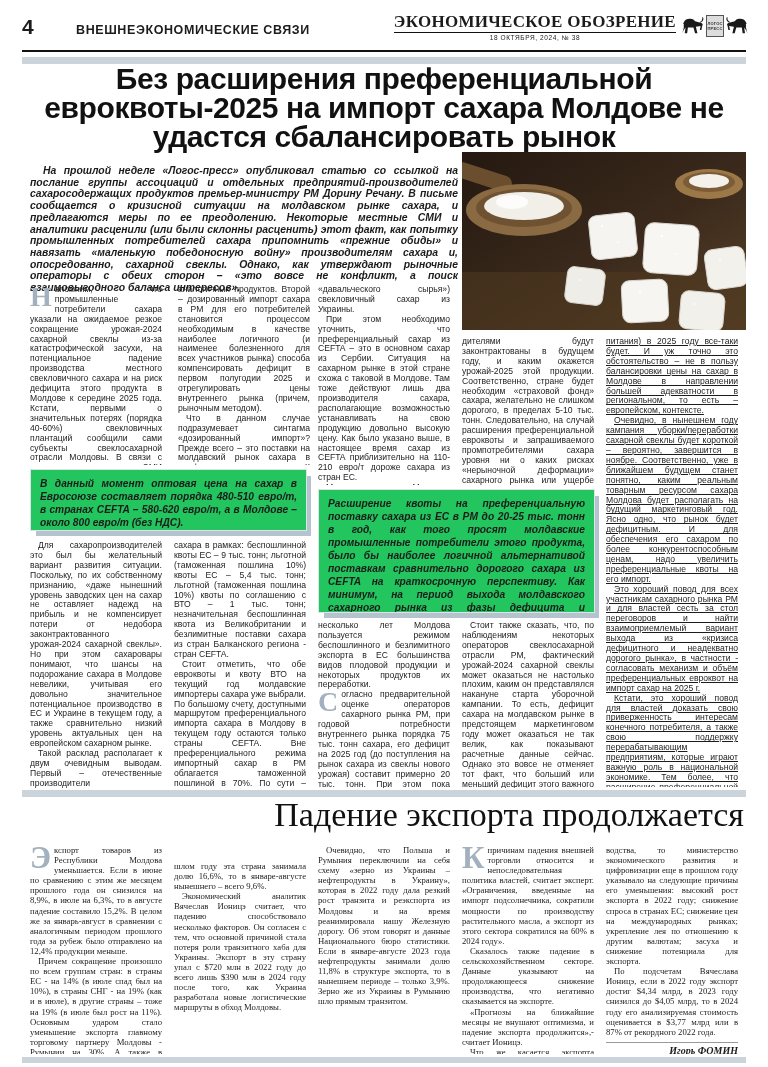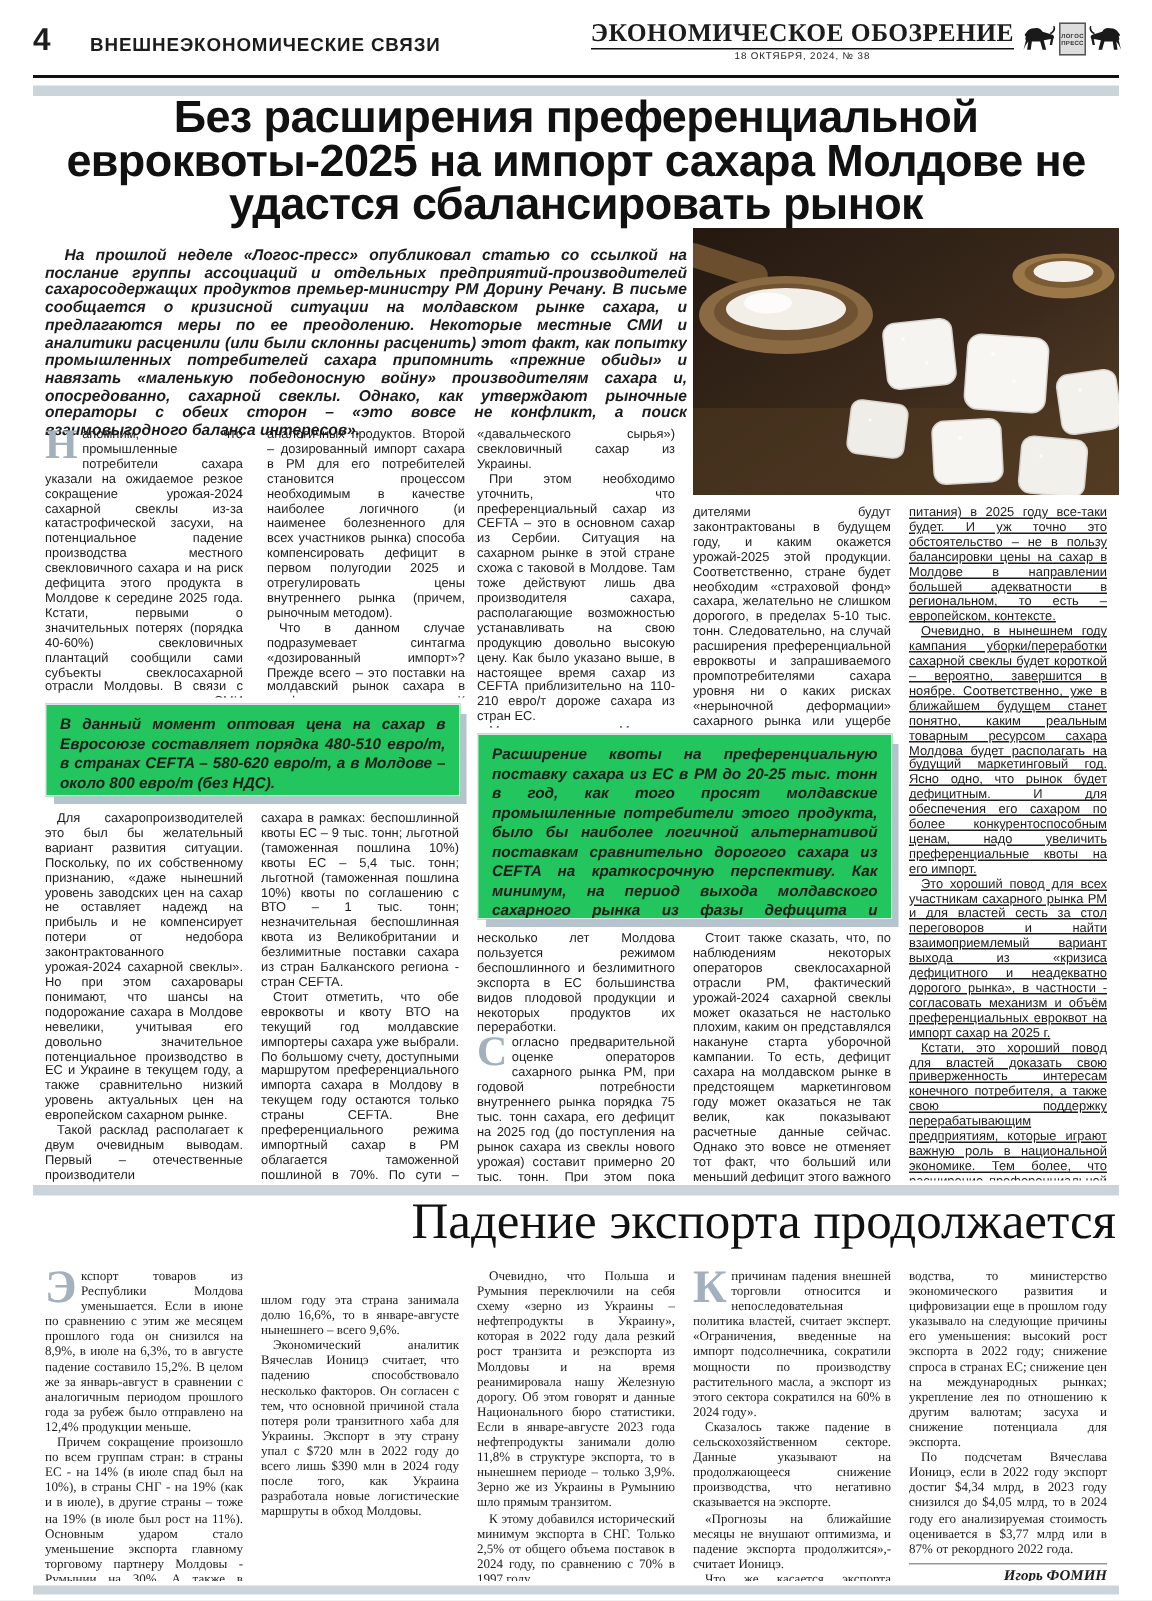--- a/index.html
+++ b/index.html
@@ -1,20 +1,20 @@
 <!DOCTYPE html>
 <html><head>
 <meta charset="utf-8">
 <style>
   html,body{margin:0;padding:0;background:#e8e8e8;}
   .page{position:relative;width:768px;height:1067px;background:#ffffff;margin:0 auto;overflow:hidden;
         font-family:"Liberation Sans",sans-serif;color:#1c1c1c;}
   
   .pnum{position:absolute;top:16px;left:22px;font:bold 21px/22px "Liberation Sans",sans-serif;}
-  .section{position:absolute;top:23px;left:60px;font:bold 12.5px/14px "Liberation Sans",sans-serif;letter-spacing:.6px;}
+  .section{position:absolute;top:23px;left:76px;font:bold 12.5px/14px "Liberation Sans",sans-serif;letter-spacing:.6px;}
   .mast{position:absolute;top:13px;right:92px;text-align:right;}
   .mast-title{font:bold 17px/18px "Liberation Serif",serif;letter-spacing:.3px;white-space:nowrap;}
   .mast-issue{border-top:1px solid #111;margin-top:1px;padding-top:1px;
               font:6.5px/8px "Liberation Sans",sans-serif;letter-spacing:.6px;text-align:center;}
   .logo{position:absolute;top:11px;right:18px;width:70px;height:30px;display:flex;align-items:center;gap:2px;}
   .logo-block{width:18px;height:20px;border:1px solid #555;background:#ddd;display:flex;flex-direction:column;
               align-items:center;justify-content:center;}
   .logo-block span{font:bold 4px/5px "Liberation Sans",sans-serif;color:#333;letter-spacing:.2px;}
   .rule{position:absolute;top:50px;left:22px;right:22px;height:2px;background:#111;}
   .band{position:absolute;left:22px;right:22px;background:#ccd4db;}
@@ -185,21 +185,20 @@
       <div class="frag d1">
         <p class="bp ni"><span class="dc">Э</span><span>кспорт товаров из Республики Молдова уменьшается. Если в июне по сравнению с этим же месяцем прошлого года он снизился на 8,9%, в июле на 6,3%, то в августе падение составило 15,2%. В целом же за январь-август в сравнении с аналогичным периодом прошлого года за рубеж было отправлено на 12,4% продукции меньше.</span></p>
         <p class="bp">Причем сокращение произошло по всем группам стран: в страны ЕС - на 14% (в июле спад был на 10%), в страны СНГ - на 19% (как и в июле), в другие страны – тоже на 19% (в июле был рост на 11%). Основным ударом стало уменьшение экспорта главному торговому партнеру Молдовы - Румынии на 30%. А также в Украину: если в про-</p>
       </div>
       <div class="frag d2">
         <p class="bp ni">шлом году эта страна занимала долю 16,6%, то в январе-августе нынешнего – всего 9,6%.</p>
         <p class="bp">Экономический аналитик Вячеслав Ионицэ считает, что падению способствовало несколько факторов. Он согласен с тем, что основной причиной стала потеря роли транзитного хаба для Украины. Экспорт в эту страну упал с $720 млн в 2022 году до всего лишь $390 млн в 2024 году после того, как Украина разработала новые логистические маршруты в обход Молдовы.</p>
       </div>
       <div class="frag d3">
         <p class="bp">Очевидно, что Польша и Румыния переключили на себя схему «зерно из Украины – нефтепродукты в Украину», которая в 2022 году дала резкий рост транзита и реэкспорта из Молдовы и на время реанимировала нашу Железную дорогу. Об этом говорят и данные Национального бюро статистики. Если в январе-августе 2023 года нефтепродукты занимали долю 11,8% в структуре экспорта, то в нынешнем периоде – только 3,9%. Зерно же из Украины в Румынию шло прямым транзитом.</p>
-        <p class="bp">К этому добавился исторический минимум экспорта в СНГ. Только 2,5% от общего объема поставок в 2024 году, по сравнению с 70% в 1997 году.</p>
       </div>
       <div class="frag d4">
         <p class="bp ni"><span class="dc">К</span><span>причинам падения внешней торговли относится и непоследовательная политика властей, считает эксперт. «Ограничения, введенные на импорт подсолнечника, сократили мощности по производству растительного масла, а экспорт из этого сектора сократился на 60% в 2024 году».</span></p>
         <p class="bp">Сказалось также падение в сельскохозяйственном секторе. Данные указывают на продолжающееся снижение производства, что негативно сказывается на экспорте.</p>
         <p class="bp">«Прогнозы на ближайшие месяцы не внушают оптимизма, и падение экспорта продолжится»,- считает Ионицэ.</p>
         <p class="bp">Что же касается экспорта товаров отечественного произ-</p>
       </div>
       <div class="frag d5">
         <p class="bp ni">водства, то министерство экономического развития и цифровизации еще в прошлом году указывало на следующие причины его уменьшения: высокий рост экспорта в 2022 году; снижение спроса в странах ЕС; снижение цен на международных рынках; укрепление лея по отношению к другим валютам; засуха и снижение потенциала для экспорта.</p>
         <p class="bp">По подсчетам Вячеслава Ионицэ, если в 2022 году экспорт достиг $4,34 млрд, в 2023 году снизился до $4,05 млрд, то в 2024 году его анализируемая стоимость оценивается в $3,77 млрд или в 87% от рекордного 2022 года.</p>

